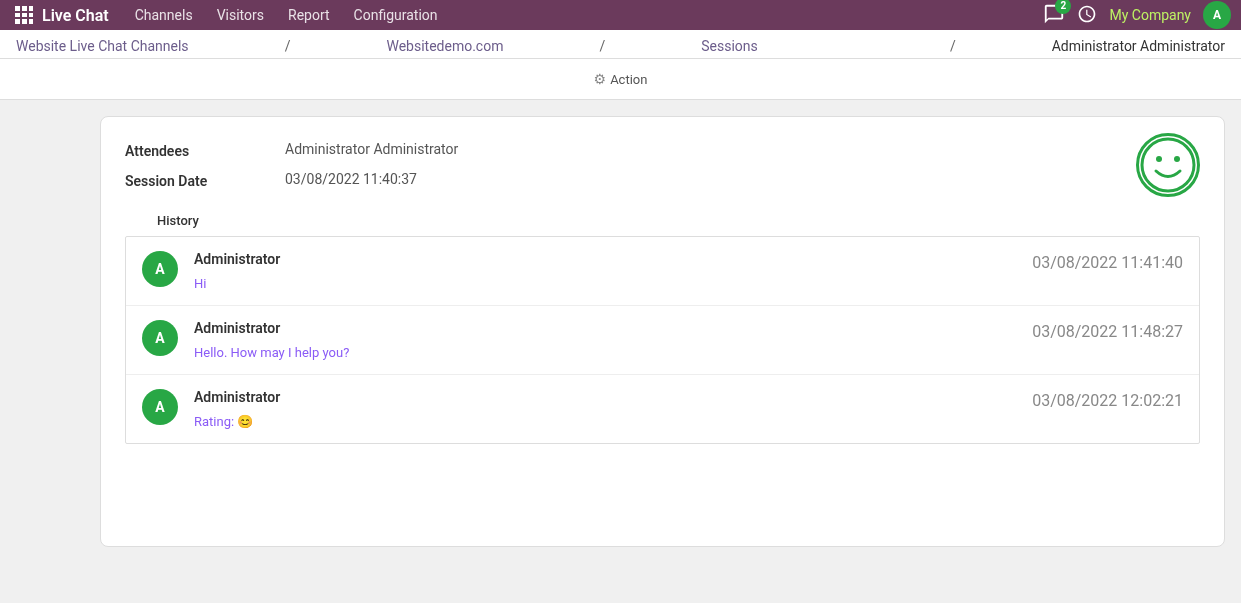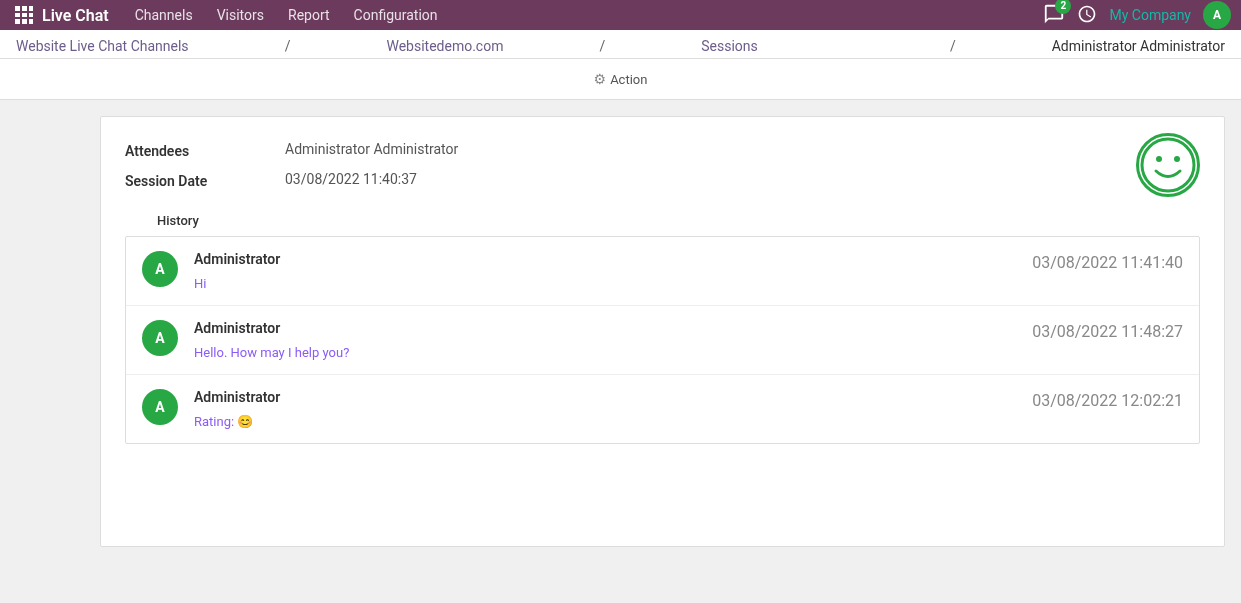--- a/index.html
+++ b/index.html
@@ -57,21 +57,21 @@
       background: #28a745;
       color: white;
       font-size: 10px;
       border-radius: 50%;
       width: 16px; height: 16px;
       display: flex; align-items: center; justify-content: center;
       font-weight: bold;
     }
     .topbar-clock-icon svg { fill: white; width: 20px; height: 20px; cursor: pointer; }
     .topbar-company {
-      color: #14b8a6;
+      color: #bef264;
       font-size: 14px;
       cursor: pointer;
     }
     .topbar-user-avatar {
       width: 28px; height: 28px;
       background: #28a745;
       border-radius: 50%;
       display: flex; align-items: center; justify-content: center;
       color: white; font-size: 12px; font-weight: bold;
       cursor: pointer;
@@ -126,21 +126,21 @@
     }
     .sidebar-left {
       width: 100px;
       background: #f0f0f0;
     }
     .content-area {
       flex: 1;
       background: white;
       border: 1px solid #ddd;
       margin: 16px 16px 16px 0;
-      border-radius: 2px;
+      border-radius: 8px;
       padding: 24px;
     }
     .form-row {
       display: flex;
       align-items: flex-start;
       margin-bottom: 12px;
     }
     .form-label {
       font-weight: 600;
       color: #333;

